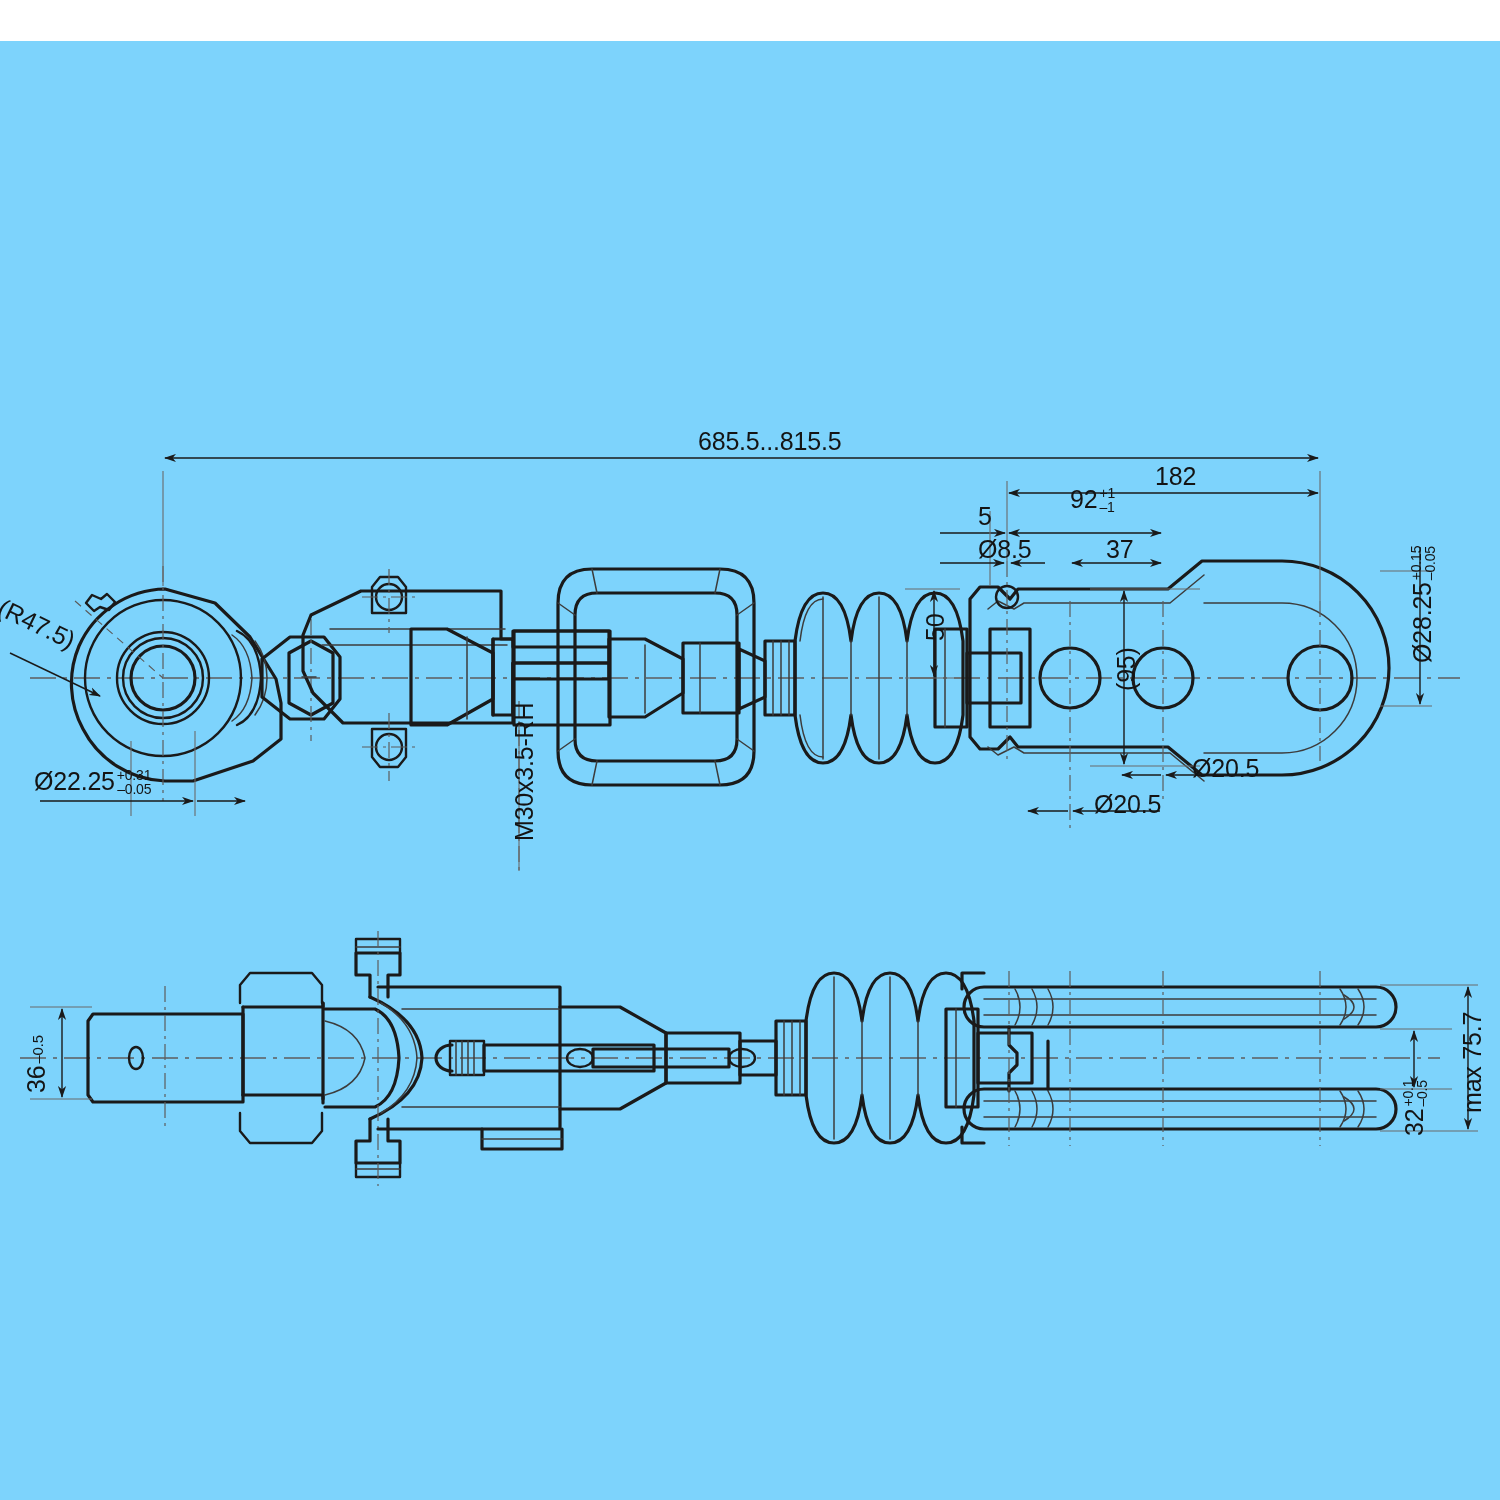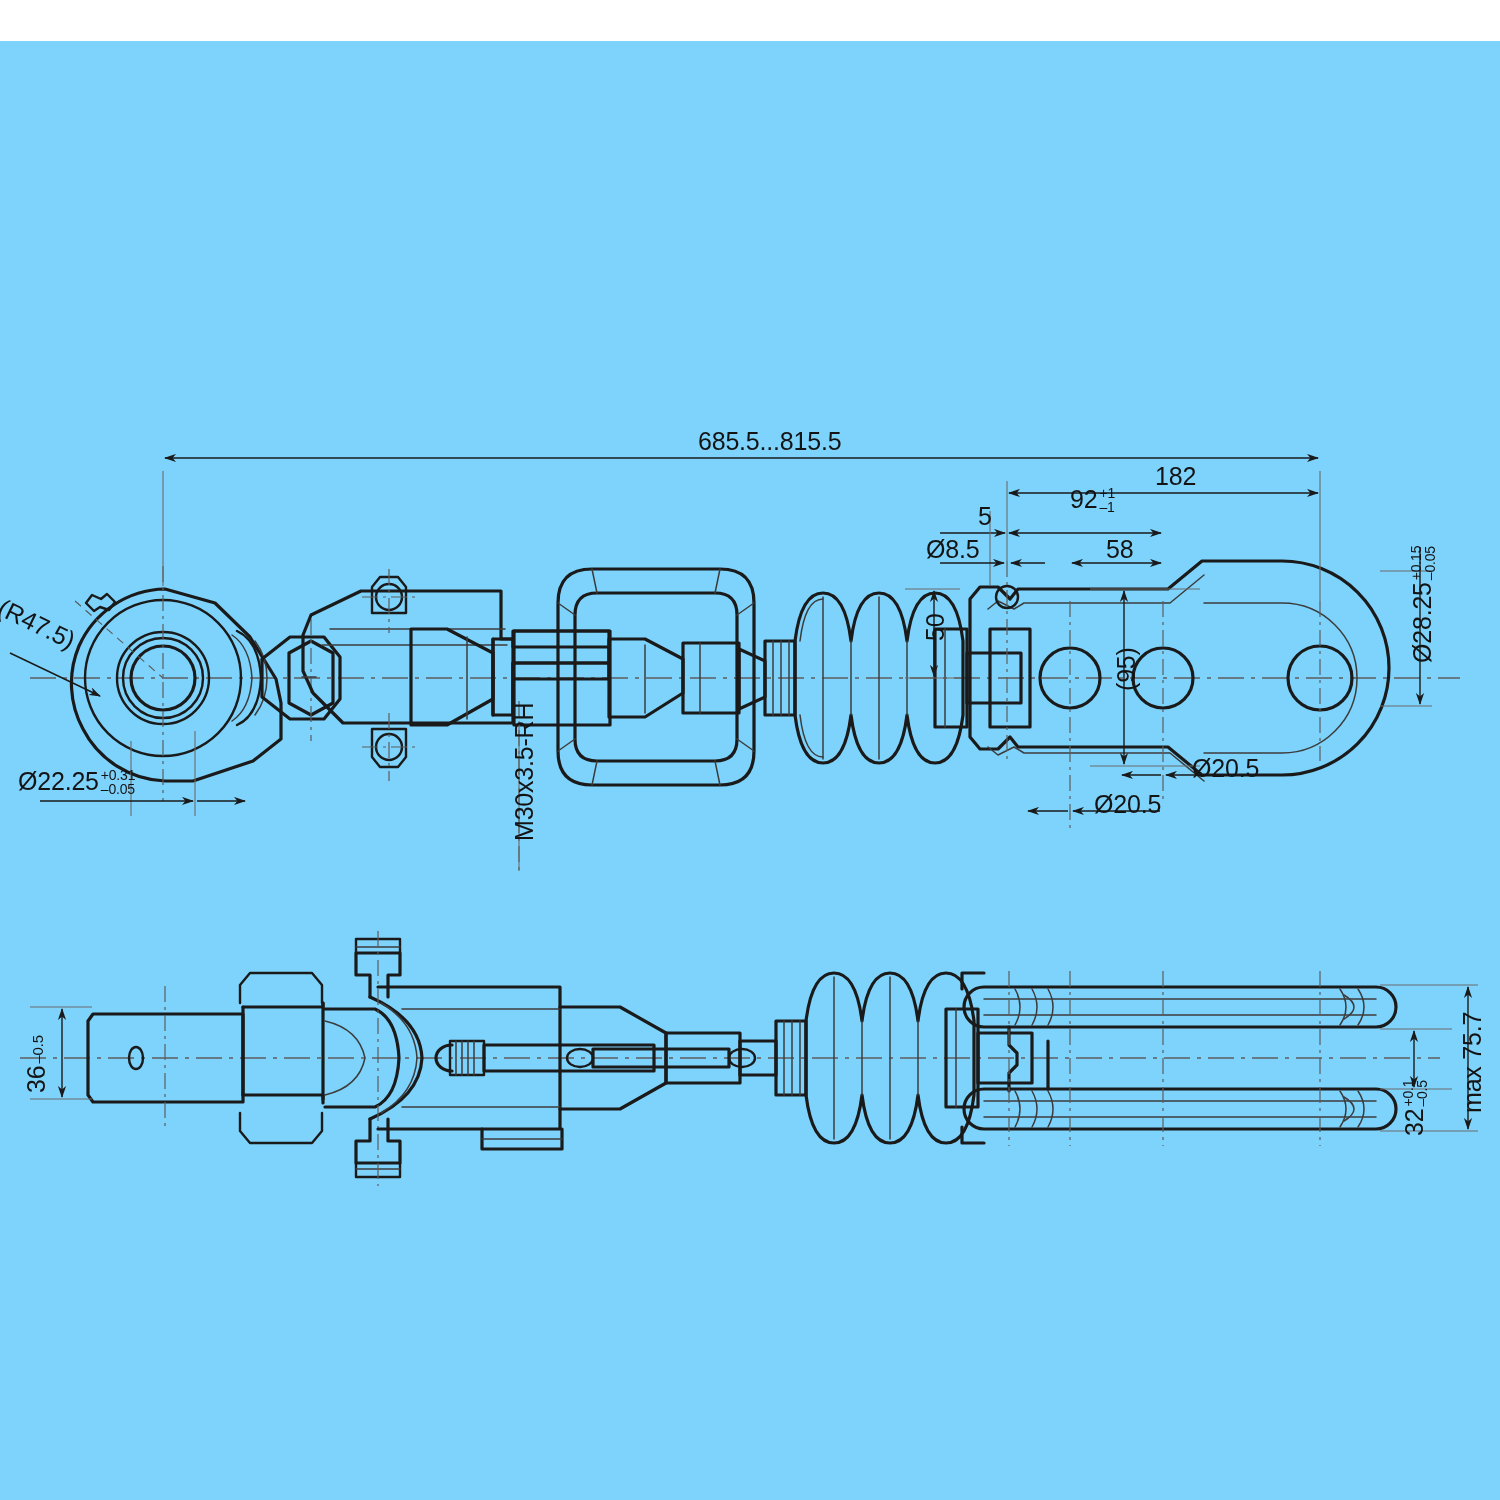--- a/index.html
+++ b/index.html
@@ -342,40 +342,40 @@
 
 <div class="dimtext" style="left:1070px;top:444px;">
   <span>92</span><span class="tolstack">
         <span>+1</span>
         <span>–1</span>
       </span>
 </div>
 
 <div class="dimtext" style="left:978px;top:461px;">5</div>
 
-<div class="dimtext" style="left:1106px;top:494px;">58</div>
-
-<div class="dimtext" style="left:926px;top:494px;">Ø8.5</div>
+<div class="dimtext" style="left:1106px;top:494px;">37</div>
+
+<div class="dimtext" style="left:978px;top:494px;">Ø8.5</div>
 
 <div class="dimtext rot90" style="left:921px;top:600px;">50</div>
 
 <div class="dimtext rot90" style="left:1112px;top:650px;">(95)</div>
 
 <div class="dimtext" style="left:1192px;top:713px;">Ø20.5</div>
 
 <div class="dimtext" style="left:1094px;top:749px;">Ø20.5</div>
 
 <div class="dimtext rot90" style="left:1408px;top:622px;">
   <span>Ø28.25</span><span class="tolstack">
         <span>+0.15</span>
         <span>–0.05</span>
       </span>
 </div>
 
-<div class="dimtext" style="left:18px;top:726px;">
+<div class="dimtext" style="left:34px;top:726px;text-align:right;">
   <span>Ø22.25</span><span class="tolstack">
         <span>+0.31</span>
         <span>–0.05</span>
       </span>
 </div>
 
 <div class="dimtext" style="left:6px;top:552px;transform:rotate(26deg);transform-origin:left top;">(R47.5)</div>
 
 <div class="dimtext rot90" style="left:510px;top:800px;">M30x3.5-RH</div>
 

